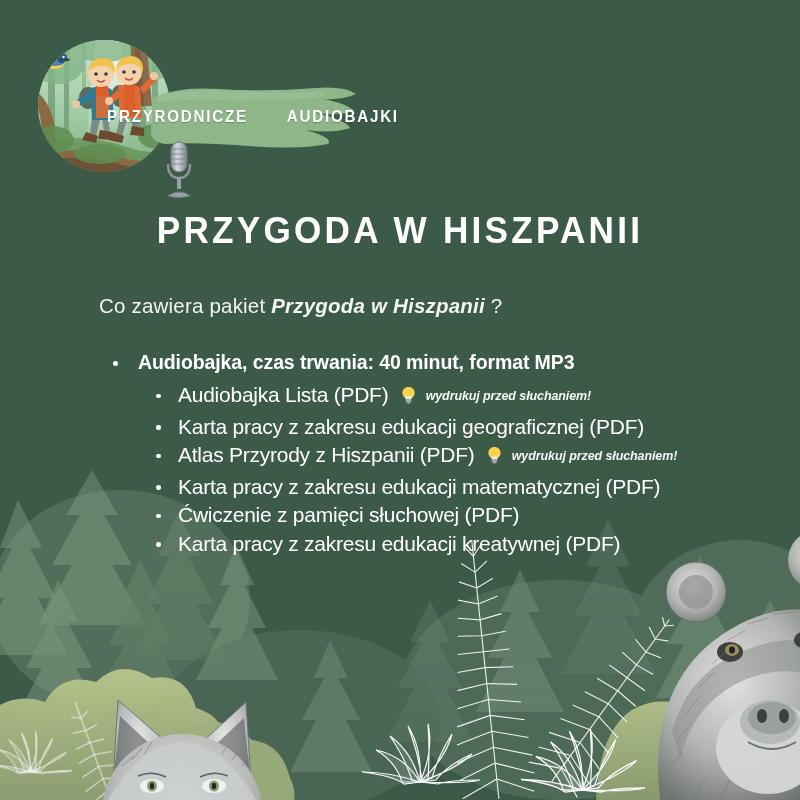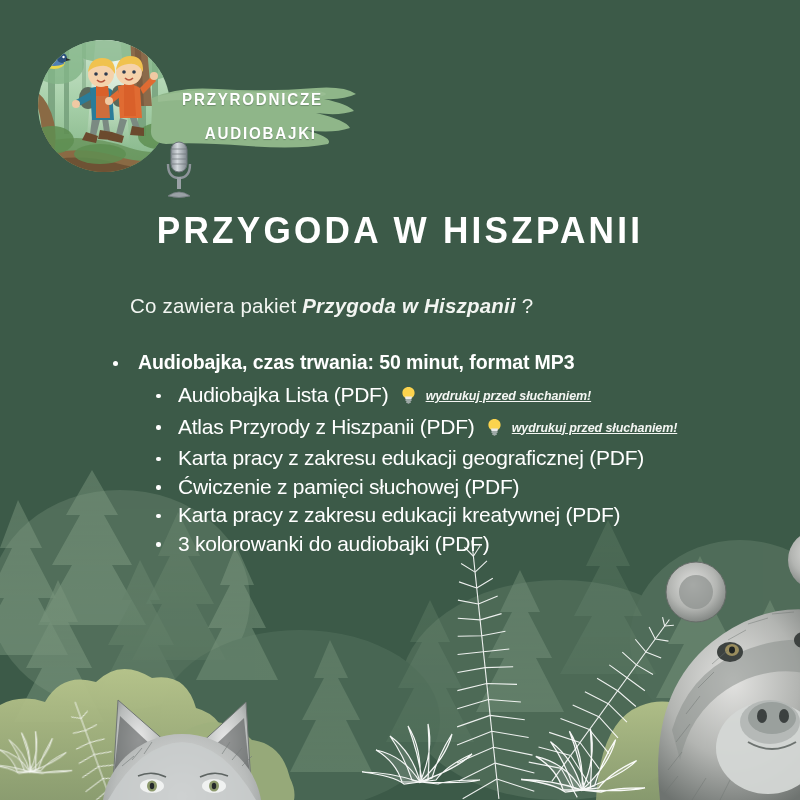--- a/index.html
+++ b/index.html
@@ -36,21 +36,21 @@
 
   #brush{
     position:absolute;
     left:126px; top:52px;
     width:214px; height:72px;
   }
   #brush svg{ display:block; width:214px; height:72px; }
   .brand-text{
     position:absolute;
     left:0; top:0; width:214px; height:72px;
-    display:flex; flex-direction:column;
+    display:flex; flex-direction:row;
     align-items:center; justify-content:center;
     gap:16px;
   }
   .brand-line{
     color:#ffffff;
     font-weight:bold;
     font-size:16.5px;
     letter-spacing:1.9px;
     line-height:1.12;
     text-shadow:0 1px 1px rgba(40,60,48,.35);
@@ -81,21 +81,20 @@
   }
 
   
   #subtitle{
     position:absolute;
     left:99px; top:294px;
     color:#f2f5f1;
     font-size:20.5px;
     letter-spacing:.2px;
     white-space:nowrap;
-    margin-left:31px;
   }
   #subtitle .em{ font-weight:bold; font-style:italic; }
 
   
   #list-wrap{
     position:absolute;
     left:0; top:348px; width:800px;
   }
   ul.lvl1{ list-style:none; }
   li.item1{
@@ -137,21 +136,20 @@
   }
   .note{
     font-size:12.5px;
     font-style:italic;
     font-weight:bold;
     letter-spacing:-.1px;
     color:#f4f6f3;
     margin-left:4px;
     position:relative;
     top:-2px;
-    text-decoration:underline;
   }
   .bulb{
     display:inline-block;
     width:15px; height:19px;
     vertical-align:-3px;
     margin-left:7px;
   }
   .bulb svg{ display:block; width:15px; height:19px; }
 </style>
 </head>
@@ -493,53 +491,53 @@
   </div>
 
   <div id="title">PRZYGODA W HISZPANII</div>
 
   <div id="subtitle">
     <span>Co zawiera pakiet </span><span class="em">Przygoda w Hiszpanii</span><span> ?</span>
   </div>
 
   <div id="list-wrap">
     <ul class="lvl1">
-      <li class="item1">Audiobajka, czas trwania: 50 minut, format MP3</li>
+      <li class="item1">Audiobajka, czas trwania: 40 minut, format MP3</li>
     </ul>
 
     <ul class="lvl2">
 
       <li class="item2">
         <span>Audiobajka Lista (PDF)</span>
         <span class="bulb">
           <svg viewBox="0 0 15 19" xmlns="http://www.w3.org/2000/svg">
             <path d="M7.5 1 C3.9 1 1.4 3.6 1.4 6.9 C1.4 9.1 2.6 10.4 3.6 11.6 L11.4 11.6 C12.4 10.4 13.6 9.1 13.6 6.9 C13.6 3.6 11.1 1 7.5 1 Z" fill="#fbd34d"></path>
             <path d="M4 10.5 L11 10.5 L10.6 13 L4.4 13 Z" fill="#e9e9e9"></path>
             <rect x="4.4" y="13.2" width="6.2" height="1.6" rx=".6" fill="#bfc4c6"></rect>
             <rect x="5.2" y="15.2" width="4.6" height="1.6" rx=".6" fill="#bfc4c6"></rect>
             <path d="M6.2 17.2 L8.8 17.2 Q7.5 18.6 6.2 17.2 Z" fill="#a9aeb0"></path>
           </svg>
         </span>
         <span class="note">wydrukuj przed słuchaniem!</span>
       </li>
 
+      <li class="item2">Karta pracy z zakresu edukacji geograficznej (PDF)</li>
+
       <li class="item2">
         <span>Atlas Przyrody z Hiszpanii (PDF)</span>
         <span class="bulb">
           <svg viewBox="0 0 15 19" xmlns="http://www.w3.org/2000/svg">
             <path d="M7.5 1 C3.9 1 1.4 3.6 1.4 6.9 C1.4 9.1 2.6 10.4 3.6 11.6 L11.4 11.6 C12.4 10.4 13.6 9.1 13.6 6.9 C13.6 3.6 11.1 1 7.5 1 Z" fill="#fbd34d"></path>
             <path d="M4 10.5 L11 10.5 L10.6 13 L4.4 13 Z" fill="#e9e9e9"></path>
             <rect x="4.4" y="13.2" width="6.2" height="1.6" rx=".6" fill="#bfc4c6"></rect>
             <rect x="5.2" y="15.2" width="4.6" height="1.6" rx=".6" fill="#bfc4c6"></rect>
             <path d="M6.2 17.2 L8.8 17.2 Q7.5 18.6 6.2 17.2 Z" fill="#a9aeb0"></path>
           </svg>
         </span>
         <span class="note">wydrukuj przed słuchaniem!</span>
       </li>
-
-      <li class="item2">Karta pracy z zakresu edukacji geograficznej (PDF)</li>
+      <li class="item2">Karta pracy z zakresu edukacji matematycznej (PDF)</li>
       <li class="item2">Ćwiczenie z pamięci słuchowej (PDF)</li>
       <li class="item2">Karta pracy z zakresu edukacji kreatywnej (PDF)</li>
-      <li class="item2">3 kolorowanki do audiobajki (PDF)</li>
     </ul>
   </div>
 
 </div>
 
 </body></html>

